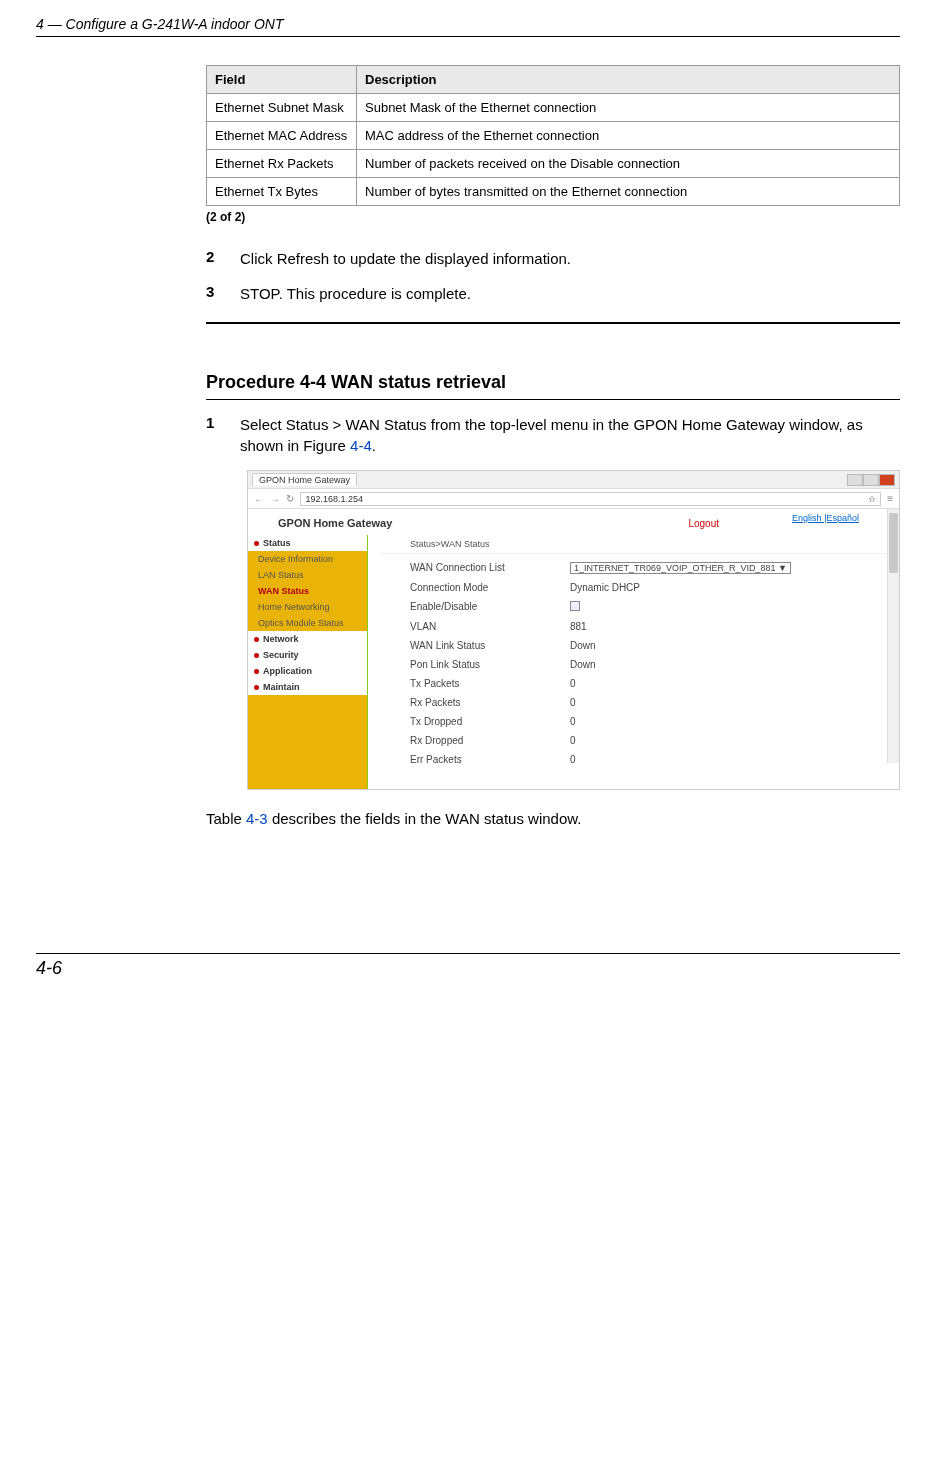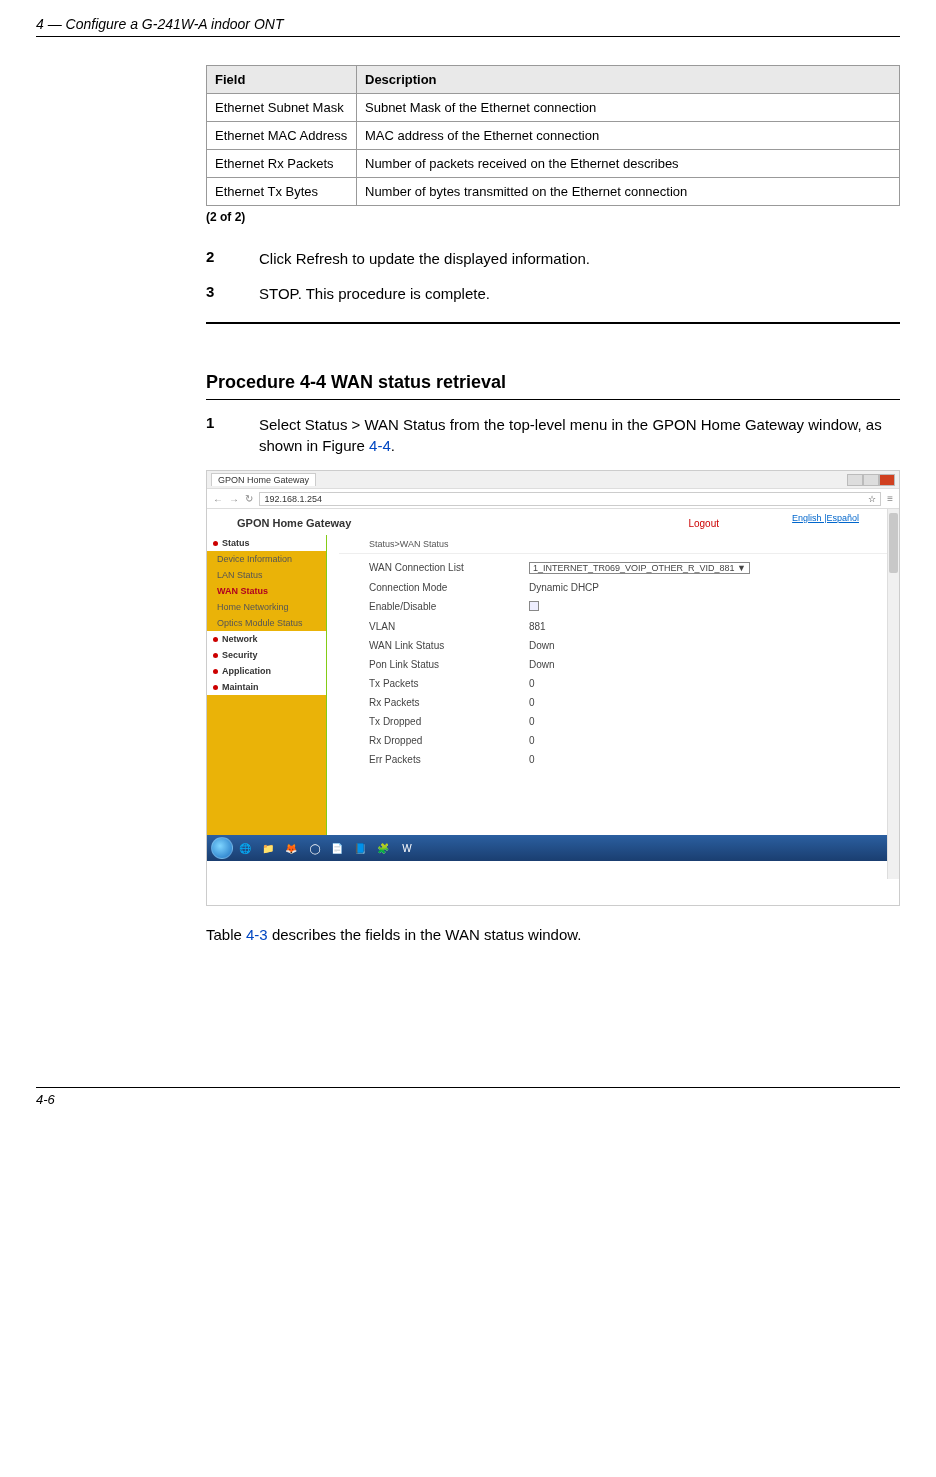--- a/index.html
+++ b/index.html
@@ -47,21 +47,21 @@
     margin-bottom: 24px;
   }
   .step-list { list-style: none; }
   .step {
     display: flex;
     gap: 20px;
     margin-bottom: 14px;
     font-size: 15px;
   }
   .step .num { font-weight: bold; width: 14px; flex-shrink: 0; }
-  .step .txt { flex: 1; line-height: 1.4; margin-left: 19px; }
+  .step .txt { flex: 1; line-height: 1.4; }
   .divider {
     border-top: 2px solid #000;
     margin-top: 18px;
     margin-bottom: 48px;
   }
   .proc-heading {
     font-weight: bold;
     font-size: 18px;
     border-bottom: 1.5px solid #000;
     padding-bottom: 6px;
@@ -71,25 +71,26 @@
   .figure-caption {
     text-align: center;
     font-weight: bold;
     font-size: 14px;
     margin-top: 20px;
     margin-bottom: 8px;
   }
   .screenshot {
     position: relative;
     border: 1px solid #ccc;
-    height: 436px;
+    height: 320px;
     font-size: 10px;
     color: #333;
     background: #fff;
     overflow: hidden;
+    margin-left: 41px;
   }
   .ss-titlebar {
     display: flex;
     align-items: center;
     height: 18px;
     background: #f0f0f0;
     border-bottom: 1px solid #ddd;
     padding: 0 4px;
     gap: 4px;
   }
@@ -174,27 +175,27 @@
     color:#fff;
   }
   .tb-start {
     width:22px; height:22px; border-radius:50%;
     background: radial-gradient(circle at 40% 40%, #7fd5ff, #1a6fc0);
     border:1px solid #fff3;
   }
   .after-fig { margin-top: 20px; font-size: 15px; }
   .footer {
     position: absolute;
-    bottom: 8px;
+    bottom: 20px;
     left: 36px; right: 36px;
     border-top: 1px solid #000;
     padding-top: 4px;
     display:flex; justify-content: space-between;
     font-style: italic;
-    font-size: 13px;
+    font-size: 18px;
   }
   .footer .right { text-align: right; }
   .spacer-bottom { height: 160px; }
   .ss-scroll { position:absolute; right:0; top:38px; bottom:26px; width:12px; background:#f0f0f0; border-left:1px solid #ddd;}
   .ss-scroll-thumb { position:absolute; left:1px; right:1px; top:4px; height:60px; background:#c8c8c8; border-radius:2px;}
 </style>
 </head>
 <body>
 
 <div class="header-line">
@@ -214,21 +215,21 @@
       <tr>
         <td class="field-col">Ethernet Subnet Mask</td>
         <td>Subnet Mask of the Ethernet connection</td>
       </tr>
       <tr>
         <td class="field-col">Ethernet MAC Address</td>
         <td>MAC address of the Ethernet connection</td>
       </tr>
       <tr>
         <td class="field-col">Ethernet Rx Packets</td>
-        <td>Number of packets received on the Ethernet describes</td>
+        <td>Number of packets received on the Disable connection</td>
       </tr>
       <tr>
         <td class="field-col">Ethernet Tx Bytes</td>
         <td>Number of bytes transmitted on the Ethernet connection</td>
       </tr>
     </tbody>
   </table>
   <div class="table-caption">(2 of 2)</div>
 
   <div class="step-list">

